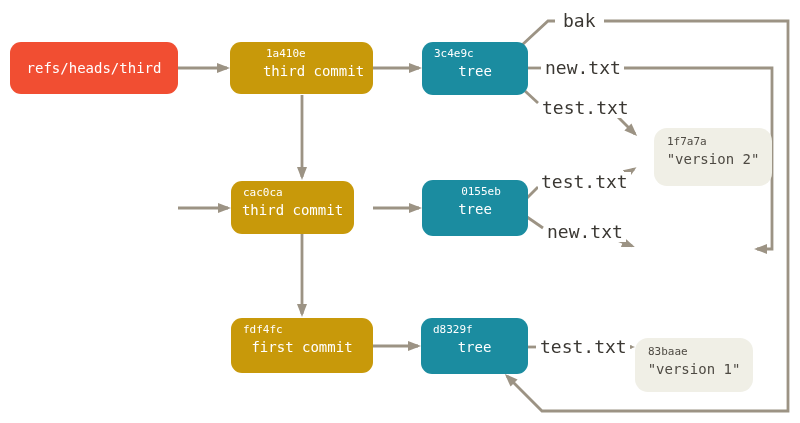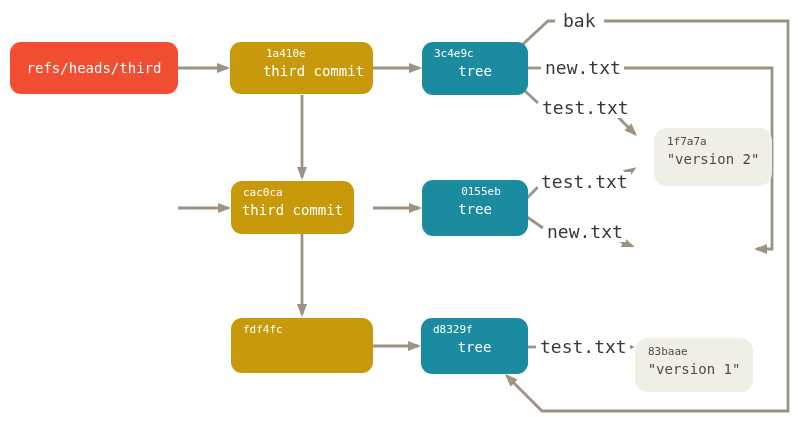--- a/index.html
+++ b/index.html
@@ -68,20 +68,21 @@
   <div class="node commit" style="left:230px; top:42px; width:143px; height:52px;padding-left:24px;">
     <div class="hash">1a410e</div>
     <div class="node-label">third commit</div>
   </div>
   <div class="node commit" style="left:231px; top:181px; width:123px; height:53px;">
     <div class="hash">cac0ca</div>
     <div class="node-label">third commit</div>
   </div>
   <div class="node commit" style="left:231px; top:318px; width:142px; height:55px;">
     <div class="hash">fdf4fc</div>
+    <div class="node-label">first commit</div>
   </div>
 
   <div class="node tree" style="left:422px; top:42px; width:106px; height:53px;">
     <div class="hash">3c4e9c</div>
     <div class="node-label">tree</div>
   </div>
   <div class="node tree" style="left:422px; top:180px; width:106px; height:56px;align-items:center;">
     <div class="hash">0155eb</div>
     <div class="node-label">tree</div>
   </div>

